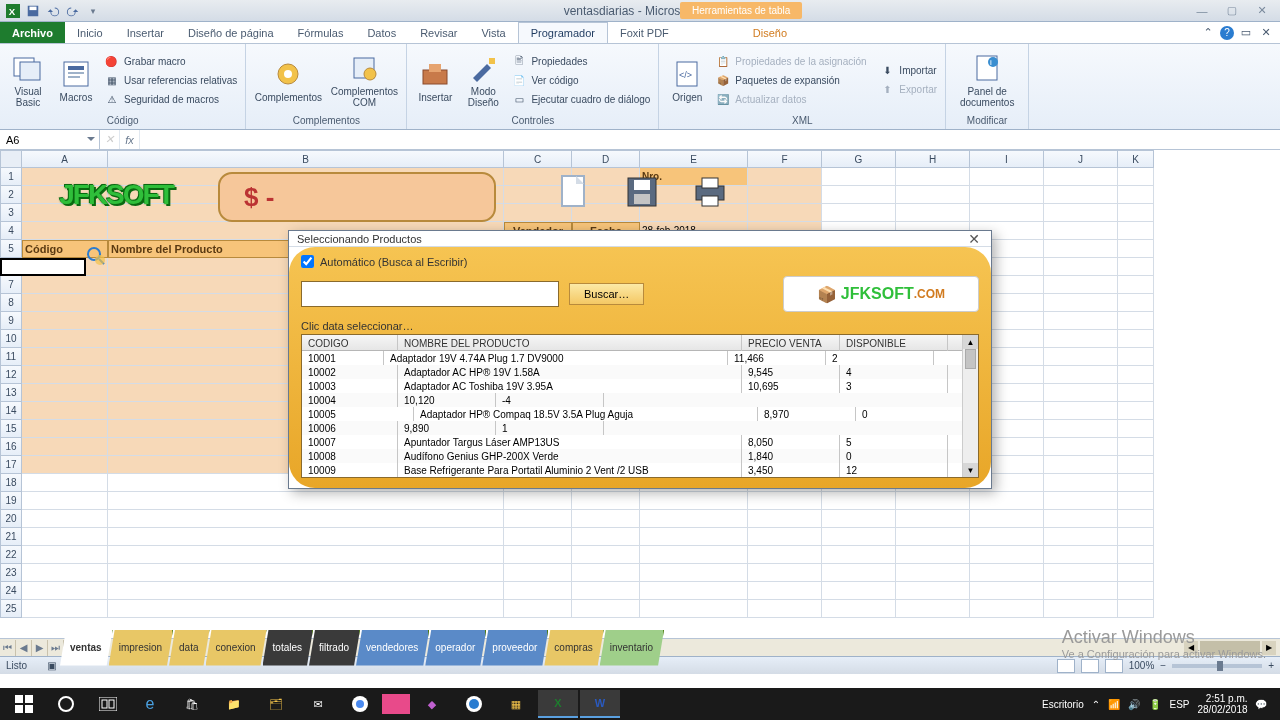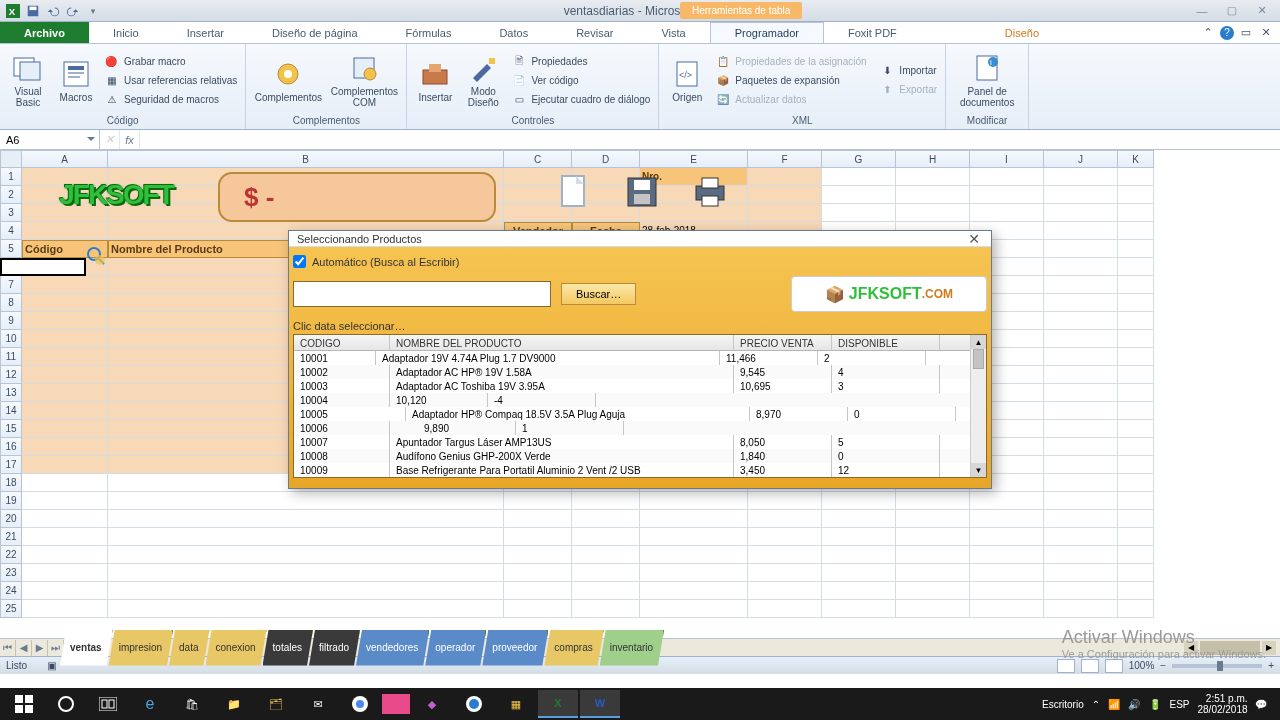--- a/index.html
+++ b/index.html
@@ -10,21 +10,21 @@
 .qat { display: flex; gap: 2px; align-items: center; }
 .qat-btn { width: 18px; height: 18px; display: flex; align-items: center; justify-content: center; cursor: pointer; }
 .qat-btn svg { width: 14px; height: 14px; }
 .title-text { flex: 1; text-align: center; color: #4a5b70; font-size: 12px; }
 .contextual-tab { position: absolute; left: 680px; top: 2px; background: #f7b868; color: #fff; font-size: 10px; padding: 3px 12px; border-radius: 2px; }
 .win-controls { display: flex; gap: 2px; }
 .win-btn { width: 28px; height: 16px; display: flex; align-items: center; justify-content: center; color: #7a8a9d; cursor: pointer; }
 
 
 .ribbon-tabs { height: 22px; background: #fff; display: flex; align-items: stretch; border-bottom: 1px solid #b6c4d6; }
-.ribbon-tab { padding: 0 24px; display: flex; align-items: center; color: #4a5b70; cursor: pointer; font-size: 11px; }
+.ribbon-tab { padding: 0 12px; display: flex; align-items: center; color: #4a5b70; cursor: pointer; font-size: 11px; }
 .ribbon-tab.file { background: #1e7c2e; color: #fff; font-weight: bold; }
 .ribbon-tab.active { background: #f6f9fd; border: 1px solid #b6c4d6; border-bottom: none; color: #1e3a5f; }
 .ribbon-tab.contextual { color: #d17b1f; }
 .ribbon-spacer { flex: 1; }
 .ribbon-help { display: flex; gap: 4px; padding-right: 6px; align-items: center; }
 .ribbon-help span { width: 16px; height: 16px; display:flex; align-items:center; justify-content:center; cursor:pointer; color:#4a5b70; }
 
 
 .ribbon { height: 86px; background: linear-gradient(#f6f9fd,#e6eef8); border-bottom: 1px solid #9fb2c9; display: flex; }
 .rgroup { border-right: 1px solid #c5d3e4; padding: 2px 6px; display: flex; flex-direction: column; }
@@ -65,21 +65,21 @@
 .total-shape { position:absolute; left:218px; top:22px; width:278px; height:50px; background:#f6c79a; border:2px solid #b88a3c; border-radius:14px; display:flex; align-items:center; padding-left:24px; font-size:26px; font-weight:bold; color:#b33; }
 .toolbar-icons { position:absolute; top:22px; left:554px; display:flex; gap:28px; }
 .tb-icon { width:40px; height:40px; display:flex; align-items:center; justify-content:center; cursor:pointer; }
 
 .search-icon { position:absolute; left:86px; top:96px; width:20px; height:20px; cursor:pointer; }
 
 
 .modal { position:absolute; left:288px; top:230px; width:704px; background:#fff; border:1px solid #6a7a8f; box-shadow: 4px 4px 12px rgba(0,0,0,.3); }
 .modal-title { height:16px; background:#fff; display:flex; align-items:center; padding:0 8px; border-bottom:1px solid #d4dce6; font-size:11px; color:#333; }
 .modal-close { margin-left:auto; width:18px; height:18px; display:flex; align-items:center; justify-content:center; cursor:pointer; font-size:14px; color:#555; }
-.modal-body { background:#f0b038; background:linear-gradient(#f6c452,#e8a628); padding:8px 4px 10px; }
+.modal-body { background:#f0b038; background:linear-gradient(#f6c452,#e8a628); padding:8px 12px 10px;border-radius:26px; }
 .modal-row1 { display:flex; align-items:center; gap:6px; margin-bottom:8px; font-size:11px; color:#333; }
 .modal-row2 { display:flex; align-items:center; gap:10px; margin-bottom:8px; }
 .modal-search { width:258px; height:26px; background:#fff; border:1px solid #8a6a2c; padding:0 4px; font-size:11px; }
 .modal-buscar { padding:4px 14px; background:linear-gradient(#fce9a6,#f4c864); border:1px solid #b88a3c; cursor:pointer; font-size:11px; }
 .modal-logo { margin-left:auto; width:196px; height:36px; background:#fff; border:1px solid #ccc; border-radius:4px; display:flex; align-items:center; justify-content:center; font-weight:bold; font-size:16px; }
 .modal-logo .j { color:#2fbf3a; } .modal-logo .c { color:#d17b1f; font-size:12px; }
 .modal-hint { font-size:11px; color:#333; margin-bottom:2px; }
 .modal-grid { background:#fff; border:1px solid #8a6a2c; height:144px; position:relative; overflow:hidden; }
 .mg-head { display:flex; background:linear-gradient(#f6f6f6,#e6e6e6); border-bottom:1px solid #b6b6b6; height:16px; font-size:10px; }
 .mg-h, .mg-c { padding:0 6px; border-right:1px solid #c6c6c6; display:flex; align-items:center; height:14px; font-size:10px; overflow:hidden; white-space:nowrap; }
@@ -803,21 +803,21 @@
             <div class="mg-c" style="width: 108px; justify-content: flex-start;">-4</div>
           </div>
           <div class="mg-row">
             <div class="mg-c" style="width: 112px; text-align: center;">10005</div>
             <div class="mg-c" style="width: 344px;">Adaptador HP® Compaq 18.5V 3.5A Plug Aguja</div>
             <div class="mg-c" style="width: 98px; justify-content: flex-start;">8,970</div>
             <div class="mg-c" style="width: 108px; justify-content: flex-start;">0</div>
           </div>
           <div class="mg-row">
             <div class="mg-c" style="width: 96px;">10006</div>
-            <div class="mg-c" style="width: 98px; justify-content: flex-start; margin-left: 28px;">9,890</div>
+            <div class="mg-c" style="width: 98px; justify-content: flex-start;">9,890</div>
             <div class="mg-c" style="width: 108px; justify-content: flex-start;">1</div>
           </div>
           <div class="mg-row">
             <div class="mg-c" style="width: 96px;">10007</div>
             <div class="mg-c" style="width: 344px;">Apuntador Targus Láser AMP13US</div>
             <div class="mg-c" style="width: 98px; justify-content: flex-start;">8,050</div>
             <div class="mg-c" style="width: 108px; justify-content: flex-start;">5</div>
           </div>
           <div class="mg-row">
             <div class="mg-c" style="width: 96px;">10008</div>

